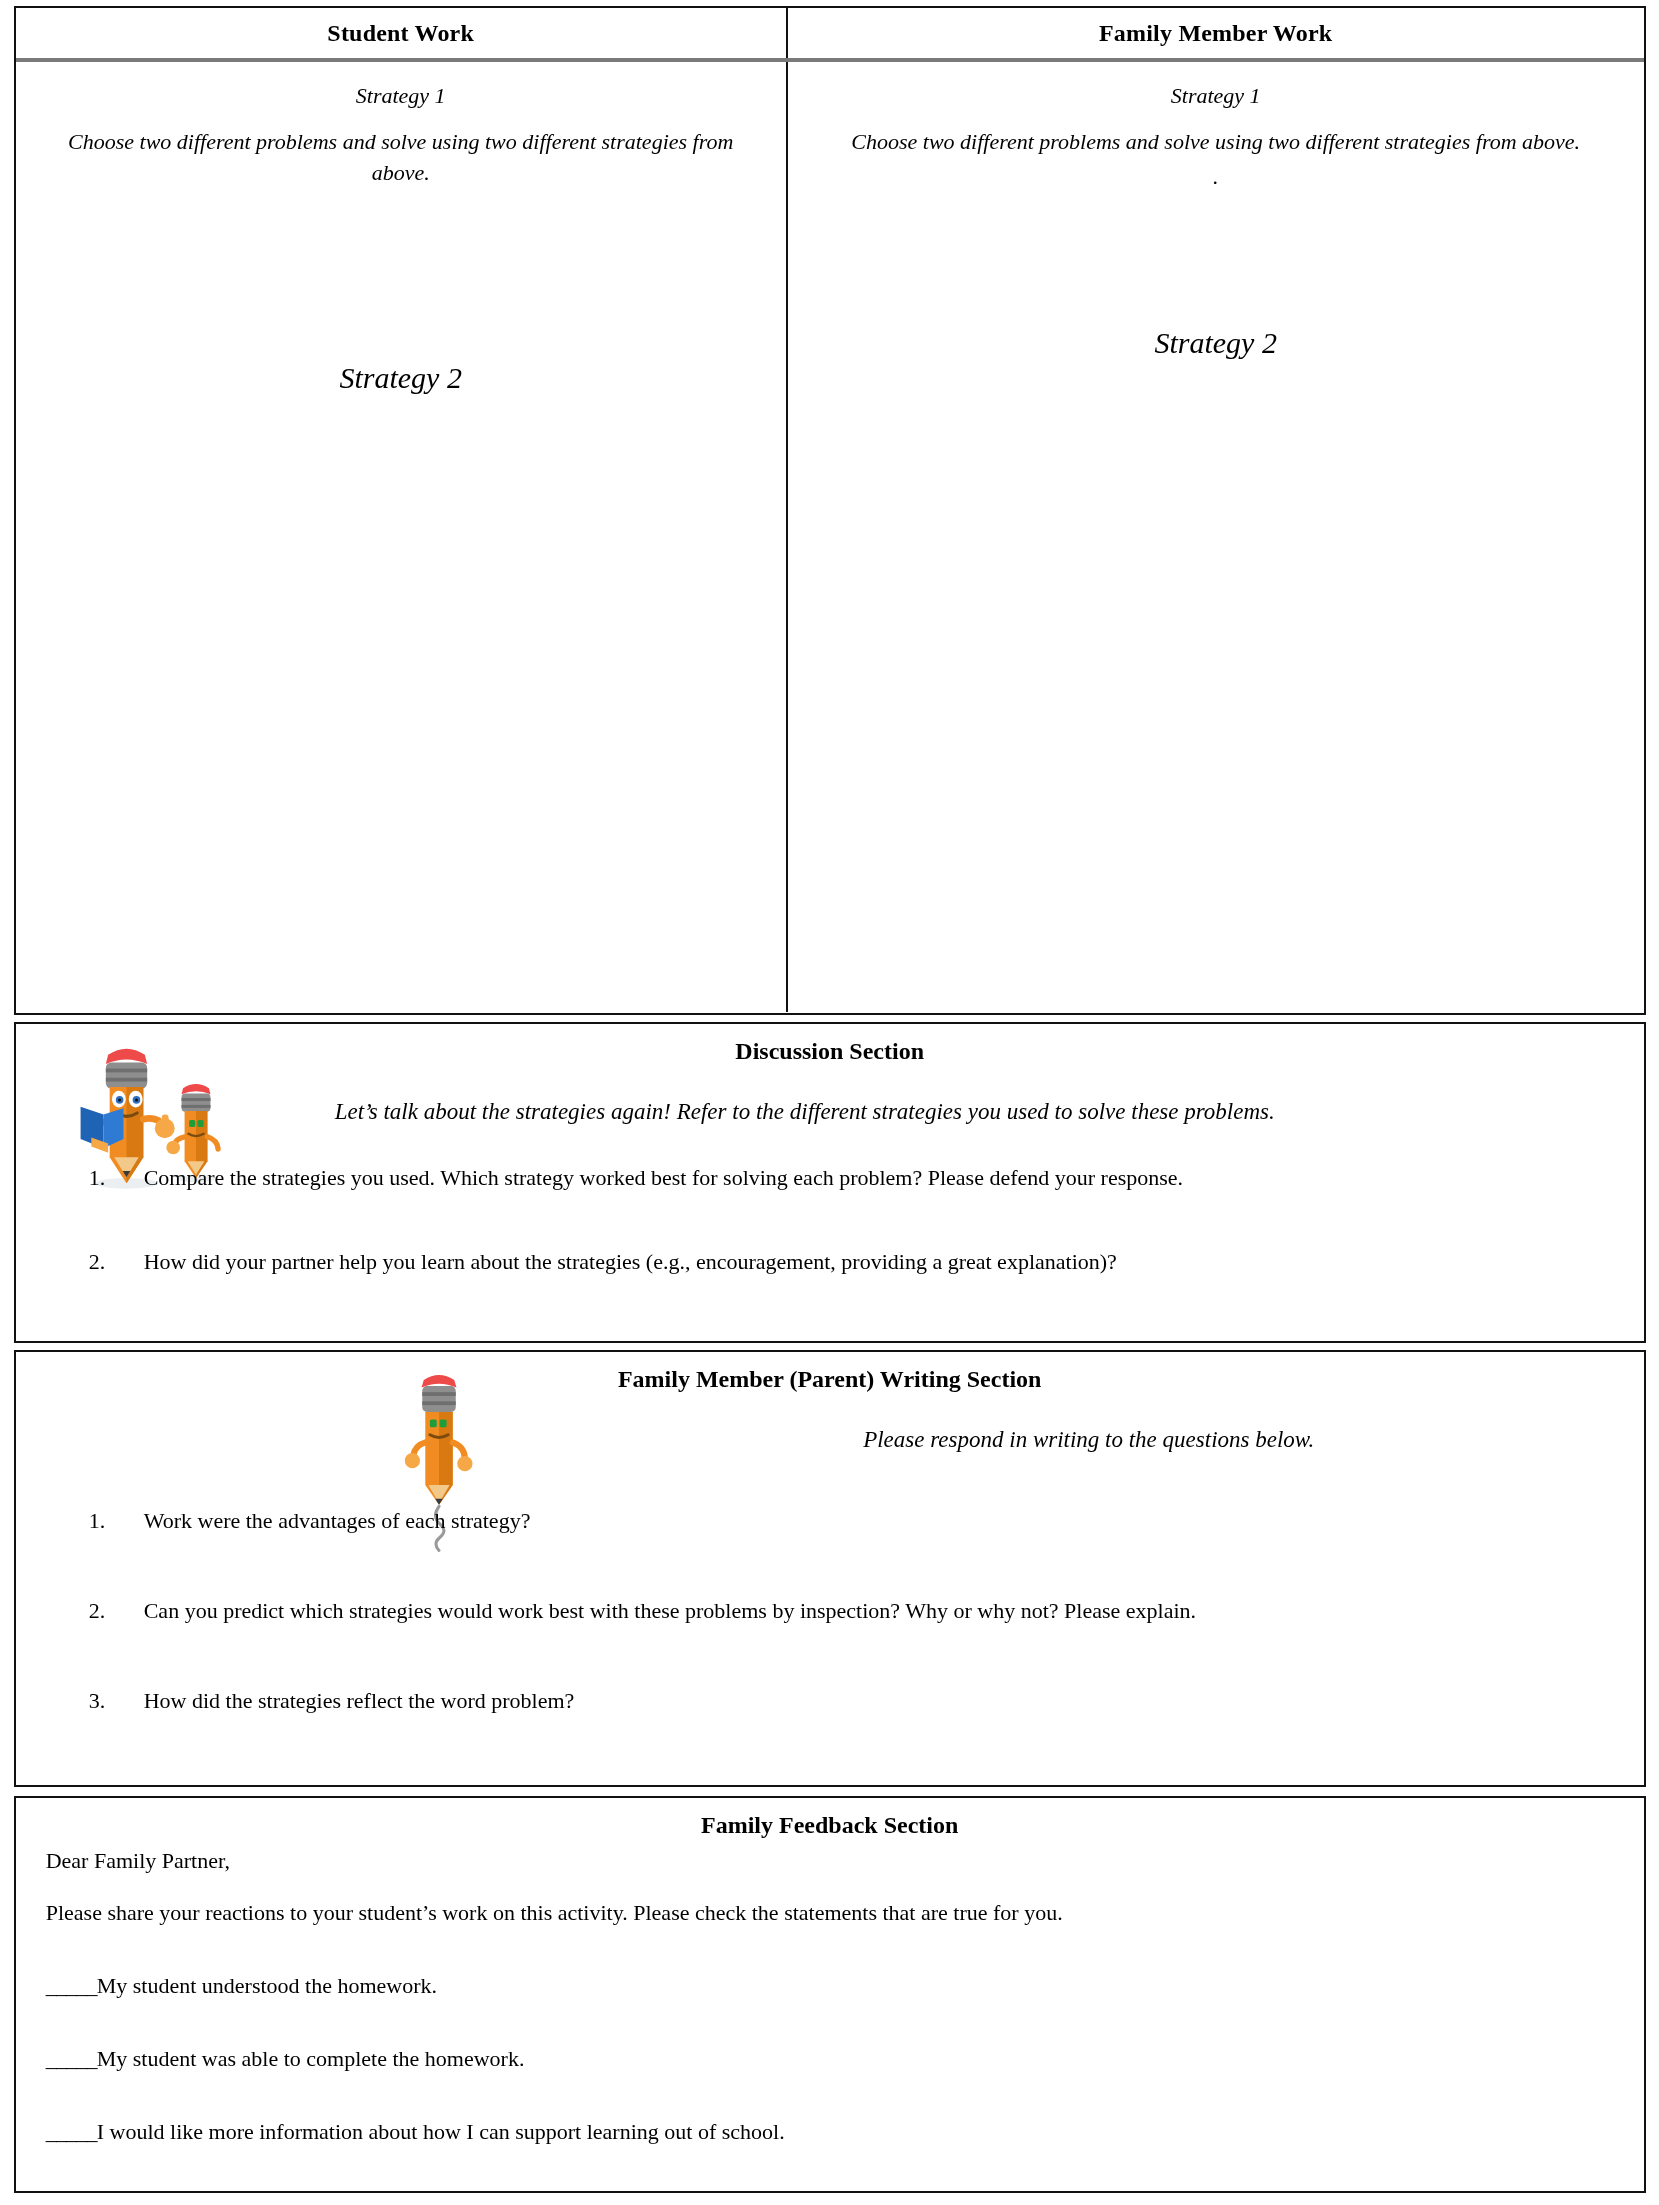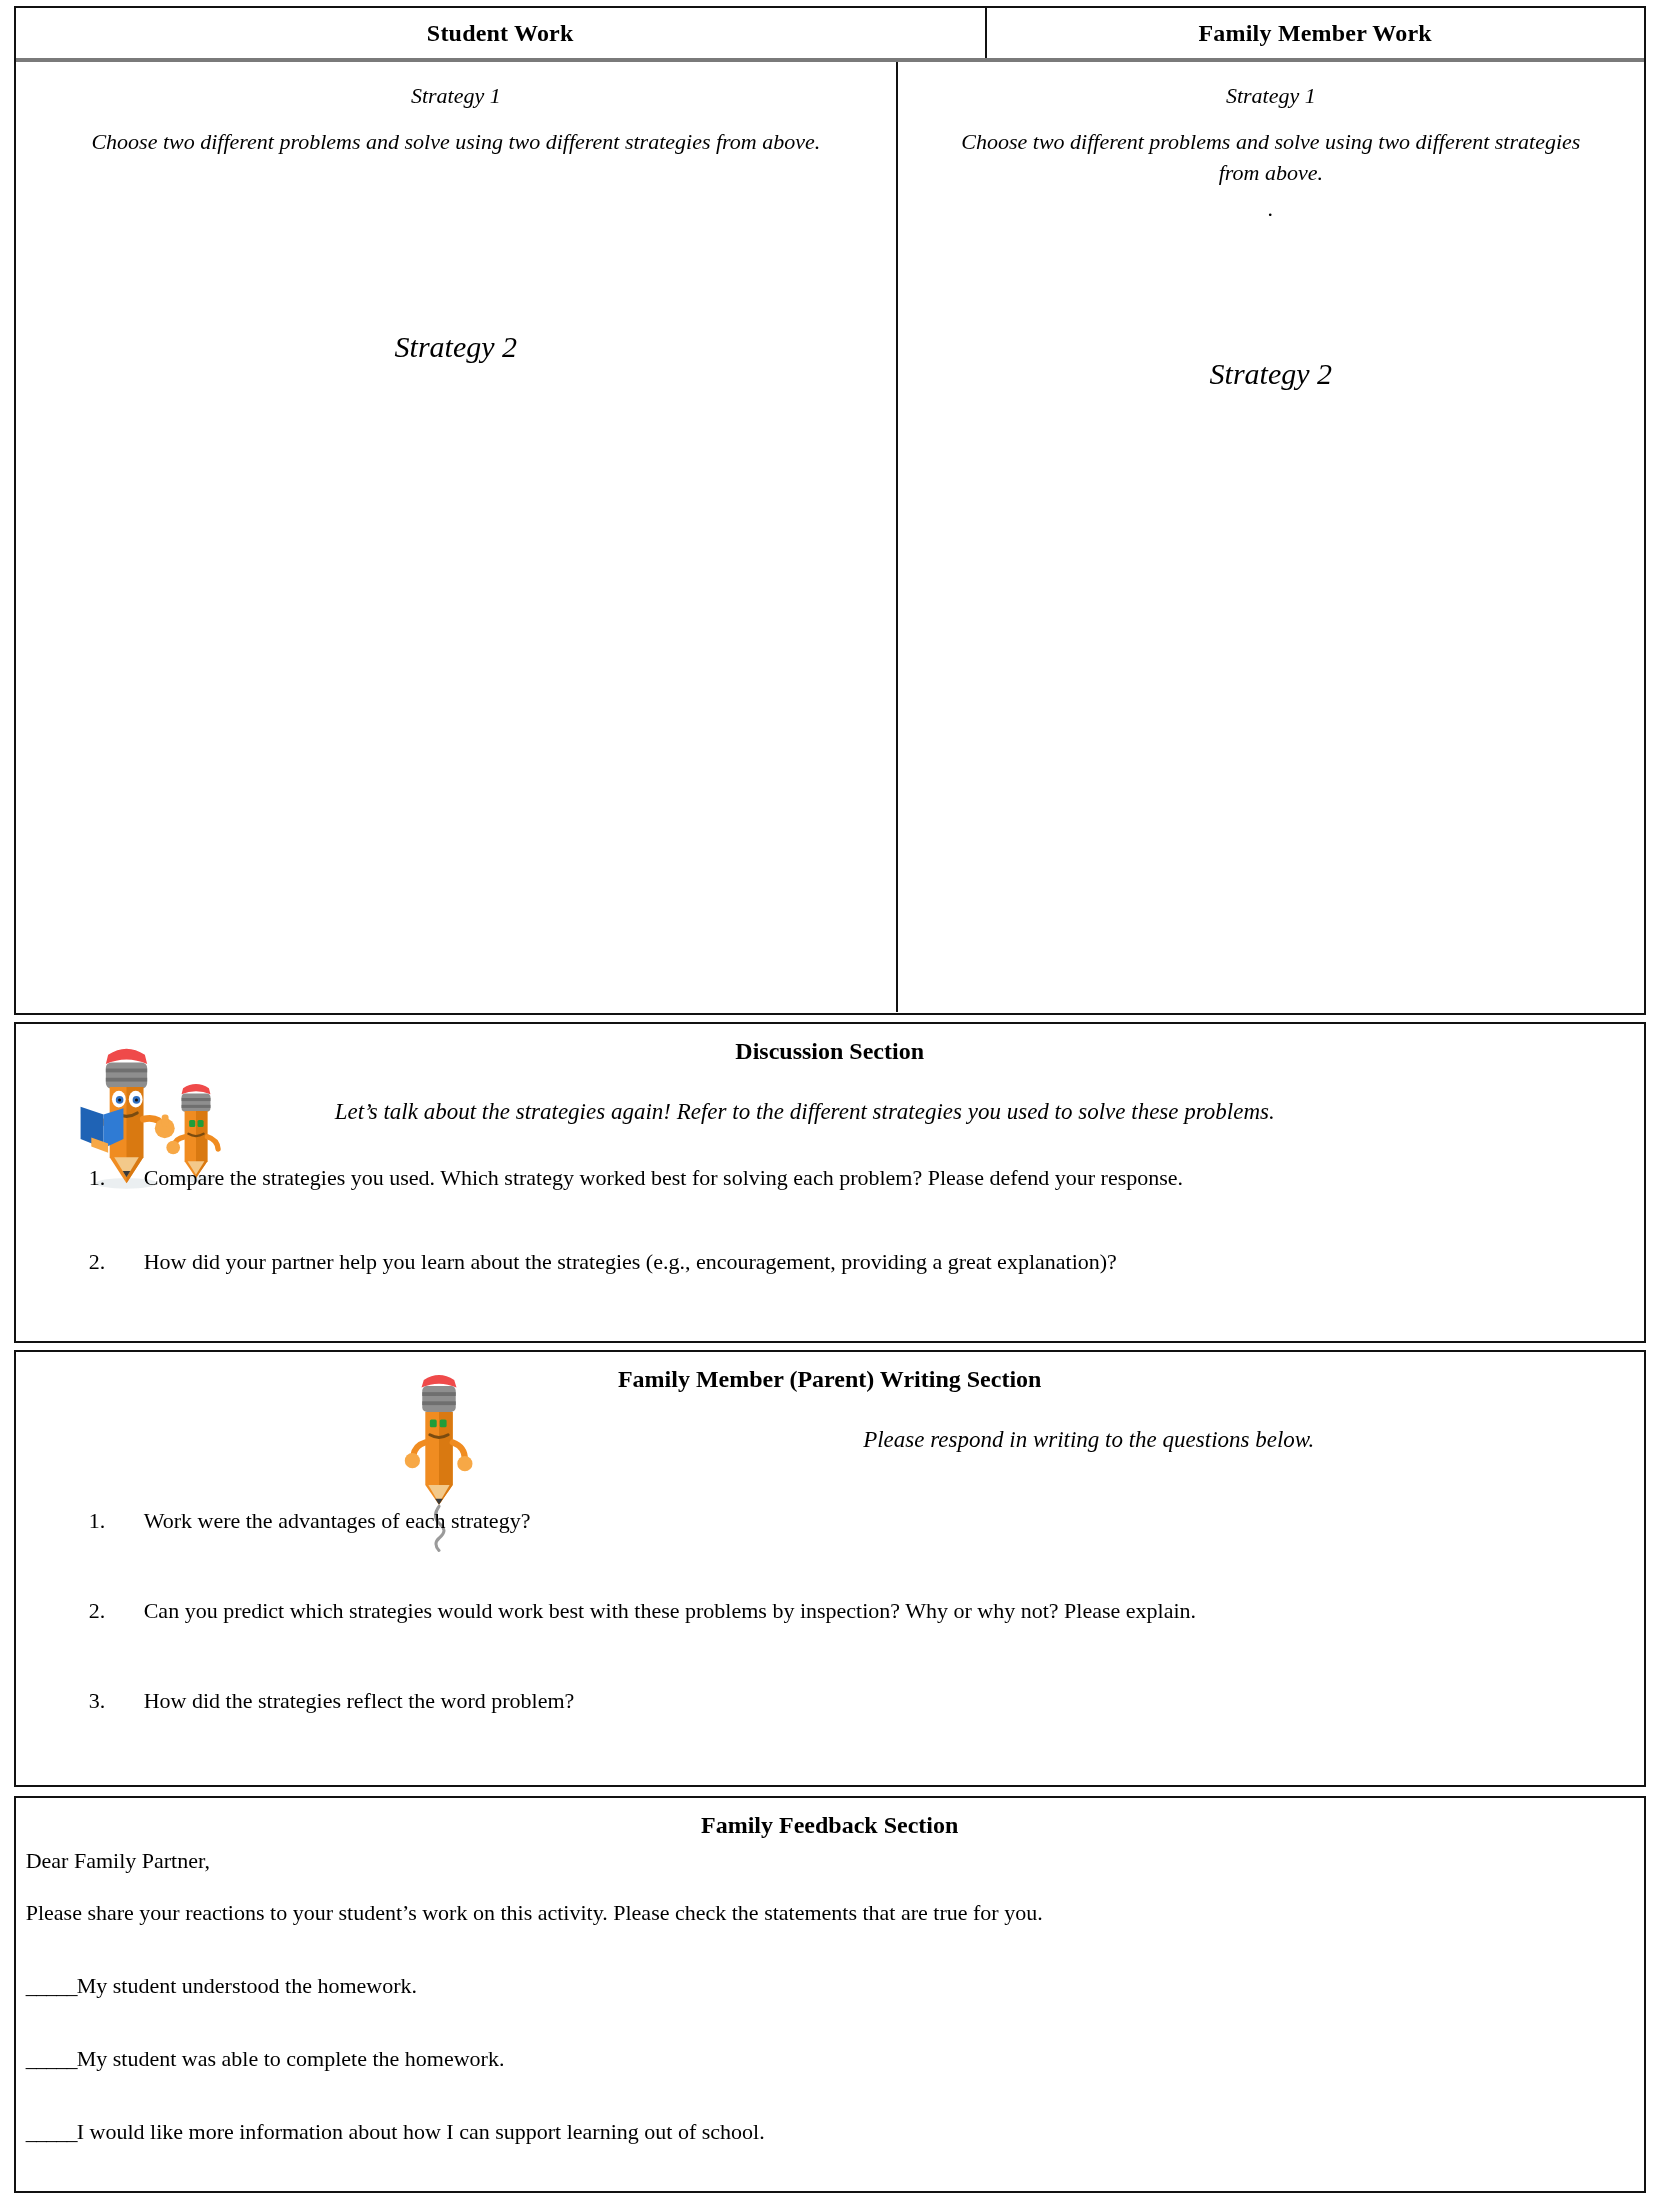--- a/index.html
+++ b/index.html
@@ -38,21 +38,21 @@
 
   .work-head {
     display: flex;
     height: 50px;
     border-bottom: 4.6px solid #7a7a7a;
   }
   .work-body {
     display: flex;
     height: 950px;
   }
-  .col-left  { width: 971px; box-sizing: border-box; border-right: 2.3px solid #111; }
+  .col-left  { width: 772px; box-sizing: border-box; border-right: 2.3px solid #111; }
   .col-right { flex: 1 1 auto; box-sizing: border-box; }
 
   .work-head .col-left,
   .work-head .col-right {
     display: flex;
     align-items: center;
     justify-content: center;
   }
   .col-title {
     font-weight: bold;
@@ -122,21 +122,21 @@
     top: 0;
   }
 
   #discussion-section .qlist { margin-top: 40px; }
   #discussion-section .qitem + .qitem { margin-top: 58px; }
 
   #writing-section .qlist { margin-top: 55px; }
   #writing-section .qitem + .qitem { margin-top: 64px; }
 
   
-  .fb-body { padding: 0 10px; }
+  .fb-body { padding: 0 30px; }
   .fb-line {
     font-size: 22px;
     margin-top: 26px;
   }
   .fb-greeting { margin-top: 9.2px; }
   .fb-check { margin-top: 47px; }
   .fb-blank {
     letter-spacing: -0.8px;
     font-size: 22px;
   }

